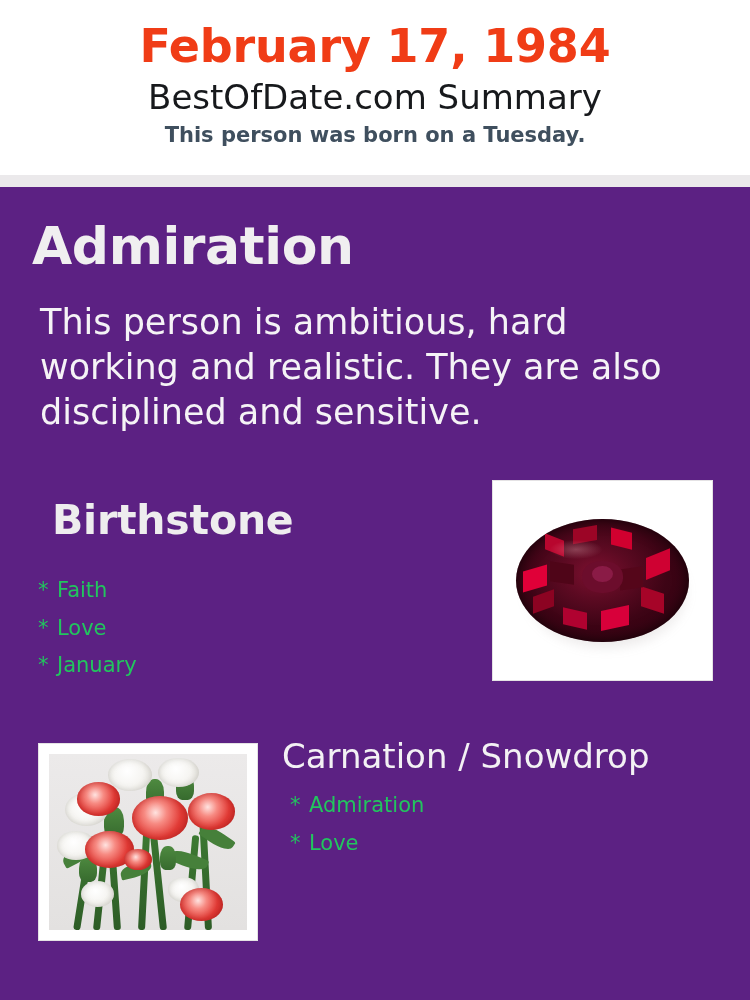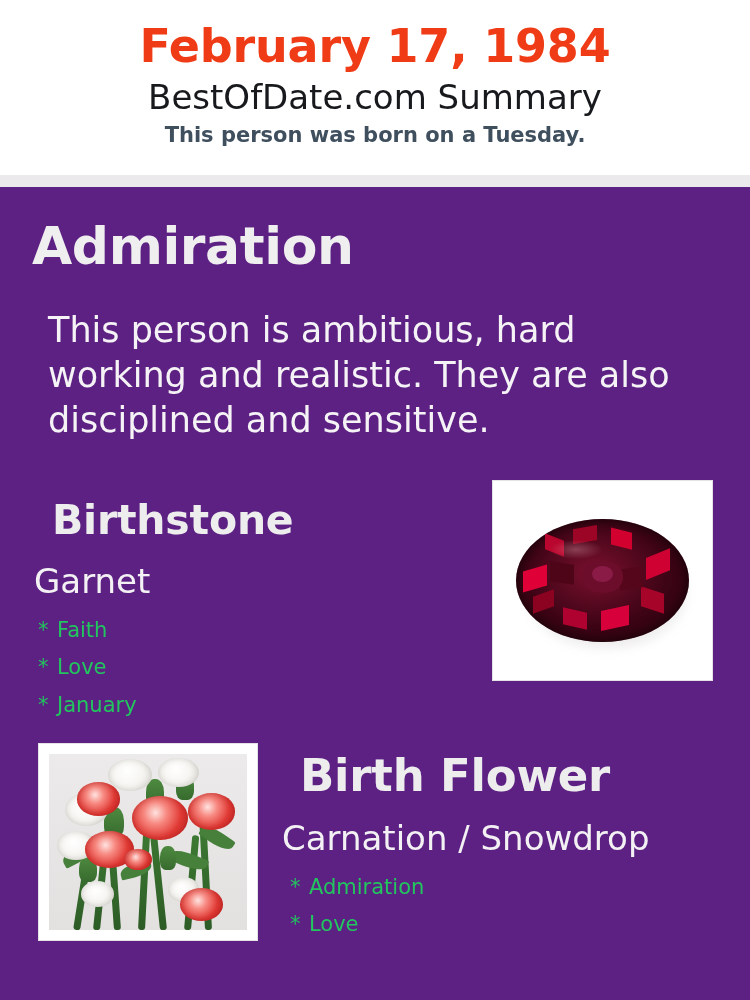--- a/index.html
+++ b/index.html
@@ -87,21 +87,21 @@
     font-weight: bold;
     line-height: 1;
     color: #f0eff0;
     letter-spacing: -0.4px;
   }
   .zodiac-desc {
     position: absolute;
     left: 32px;
     top: 105px;
     width: 630px;
-    margin: 16px;
+    margin: 8px;
     font-size: 35px;
     font-weight: normal;
     line-height: 1.28;
     color: #f5f3f6;
   }
 
   
   .birthstone-block {
     position: absolute;
     left: 34px;
@@ -285,21 +285,20 @@
   </div>
   <div class="header-divider"></div>
 
   <div class="purple-panel">
 
     <h2 class="zodiac-title">Admiration</h2>
     <p class="zodiac-desc">This person is ambitious, hard working and realistic. They are also disciplined and sensitive.</p>
 
     <div class="birthstone-block">
       <h3 class="section-heading">Birthstone</h3>
-      <div class="section-subheading">Garnet</div>
       <ul class="trait-list">
         <li><span class="bullet">*</span><span>Faith</span></li>
         <li><span class="bullet">*</span><span>Love</span></li>
         <li><span class="bullet">*</span><span>January</span></li>
       </ul>
     </div>
 
     <div class="gem-frame">
       <div class="gem-canvas">
         <div class="gem-shadow"></div>
@@ -353,21 +352,20 @@
         <span class="bloom red" style="left:14%;top:16%;width:22%;height:19%;"></span>
         <span class="bloom red" style="left:42%;top:24%;width:28%;height:25%;"></span>
         <span class="bloom red" style="left:70%;top:22%;width:24%;height:21%;"></span>
         <span class="bloom red" style="left:18%;top:44%;width:25%;height:21%;"></span>
         <span class="bloom red" style="left:66%;top:76%;width:22%;height:19%;"></span>
         <span class="bloom red" style="left:38%;top:54%;width:14%;height:12%;"></span>
       </div>
     </div>
 
     <div class="flower-block">
-      <h3 class="section-heading blk-heading-lg">Birth Flower</h3>
       <div class="section-subheading">Carnation / Snowdrop</div>
       <ul class="trait-list">
         <li><span class="bullet">*</span><span>Admiration</span></li>
         <li><span class="bullet">*</span><span>Love</span></li>
       </ul>
     </div>
 
   </div>
 </div>
 

